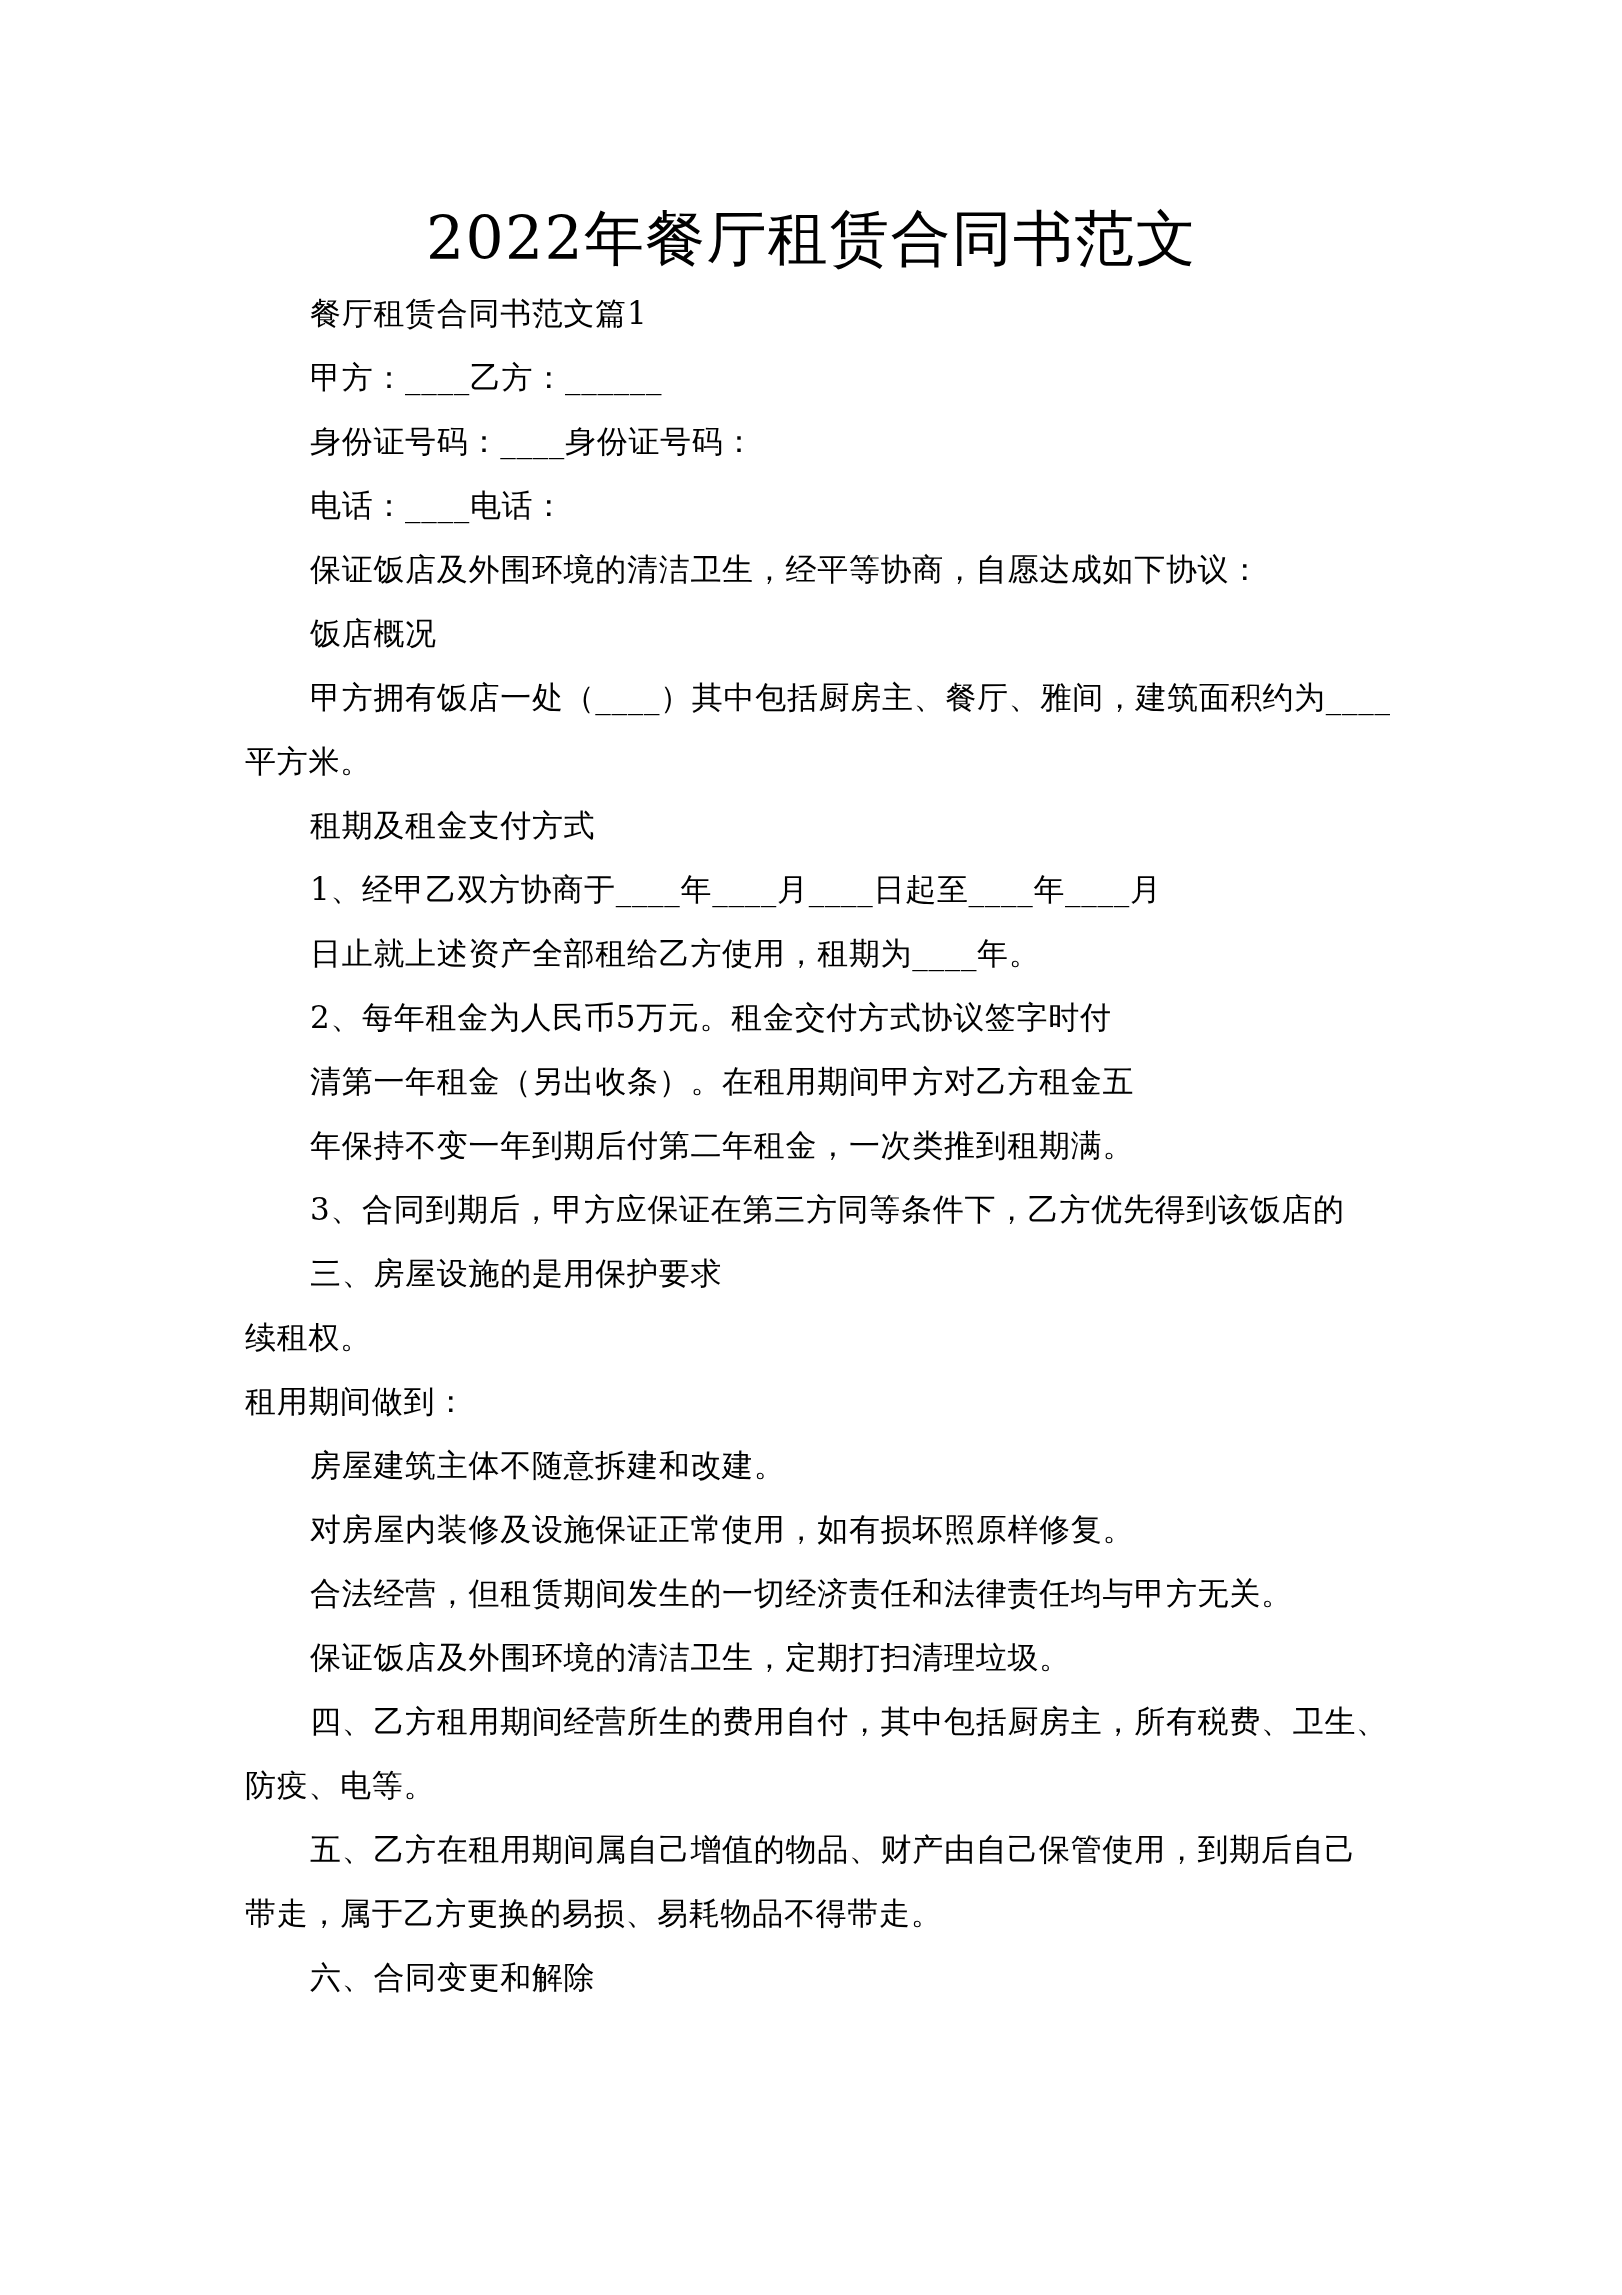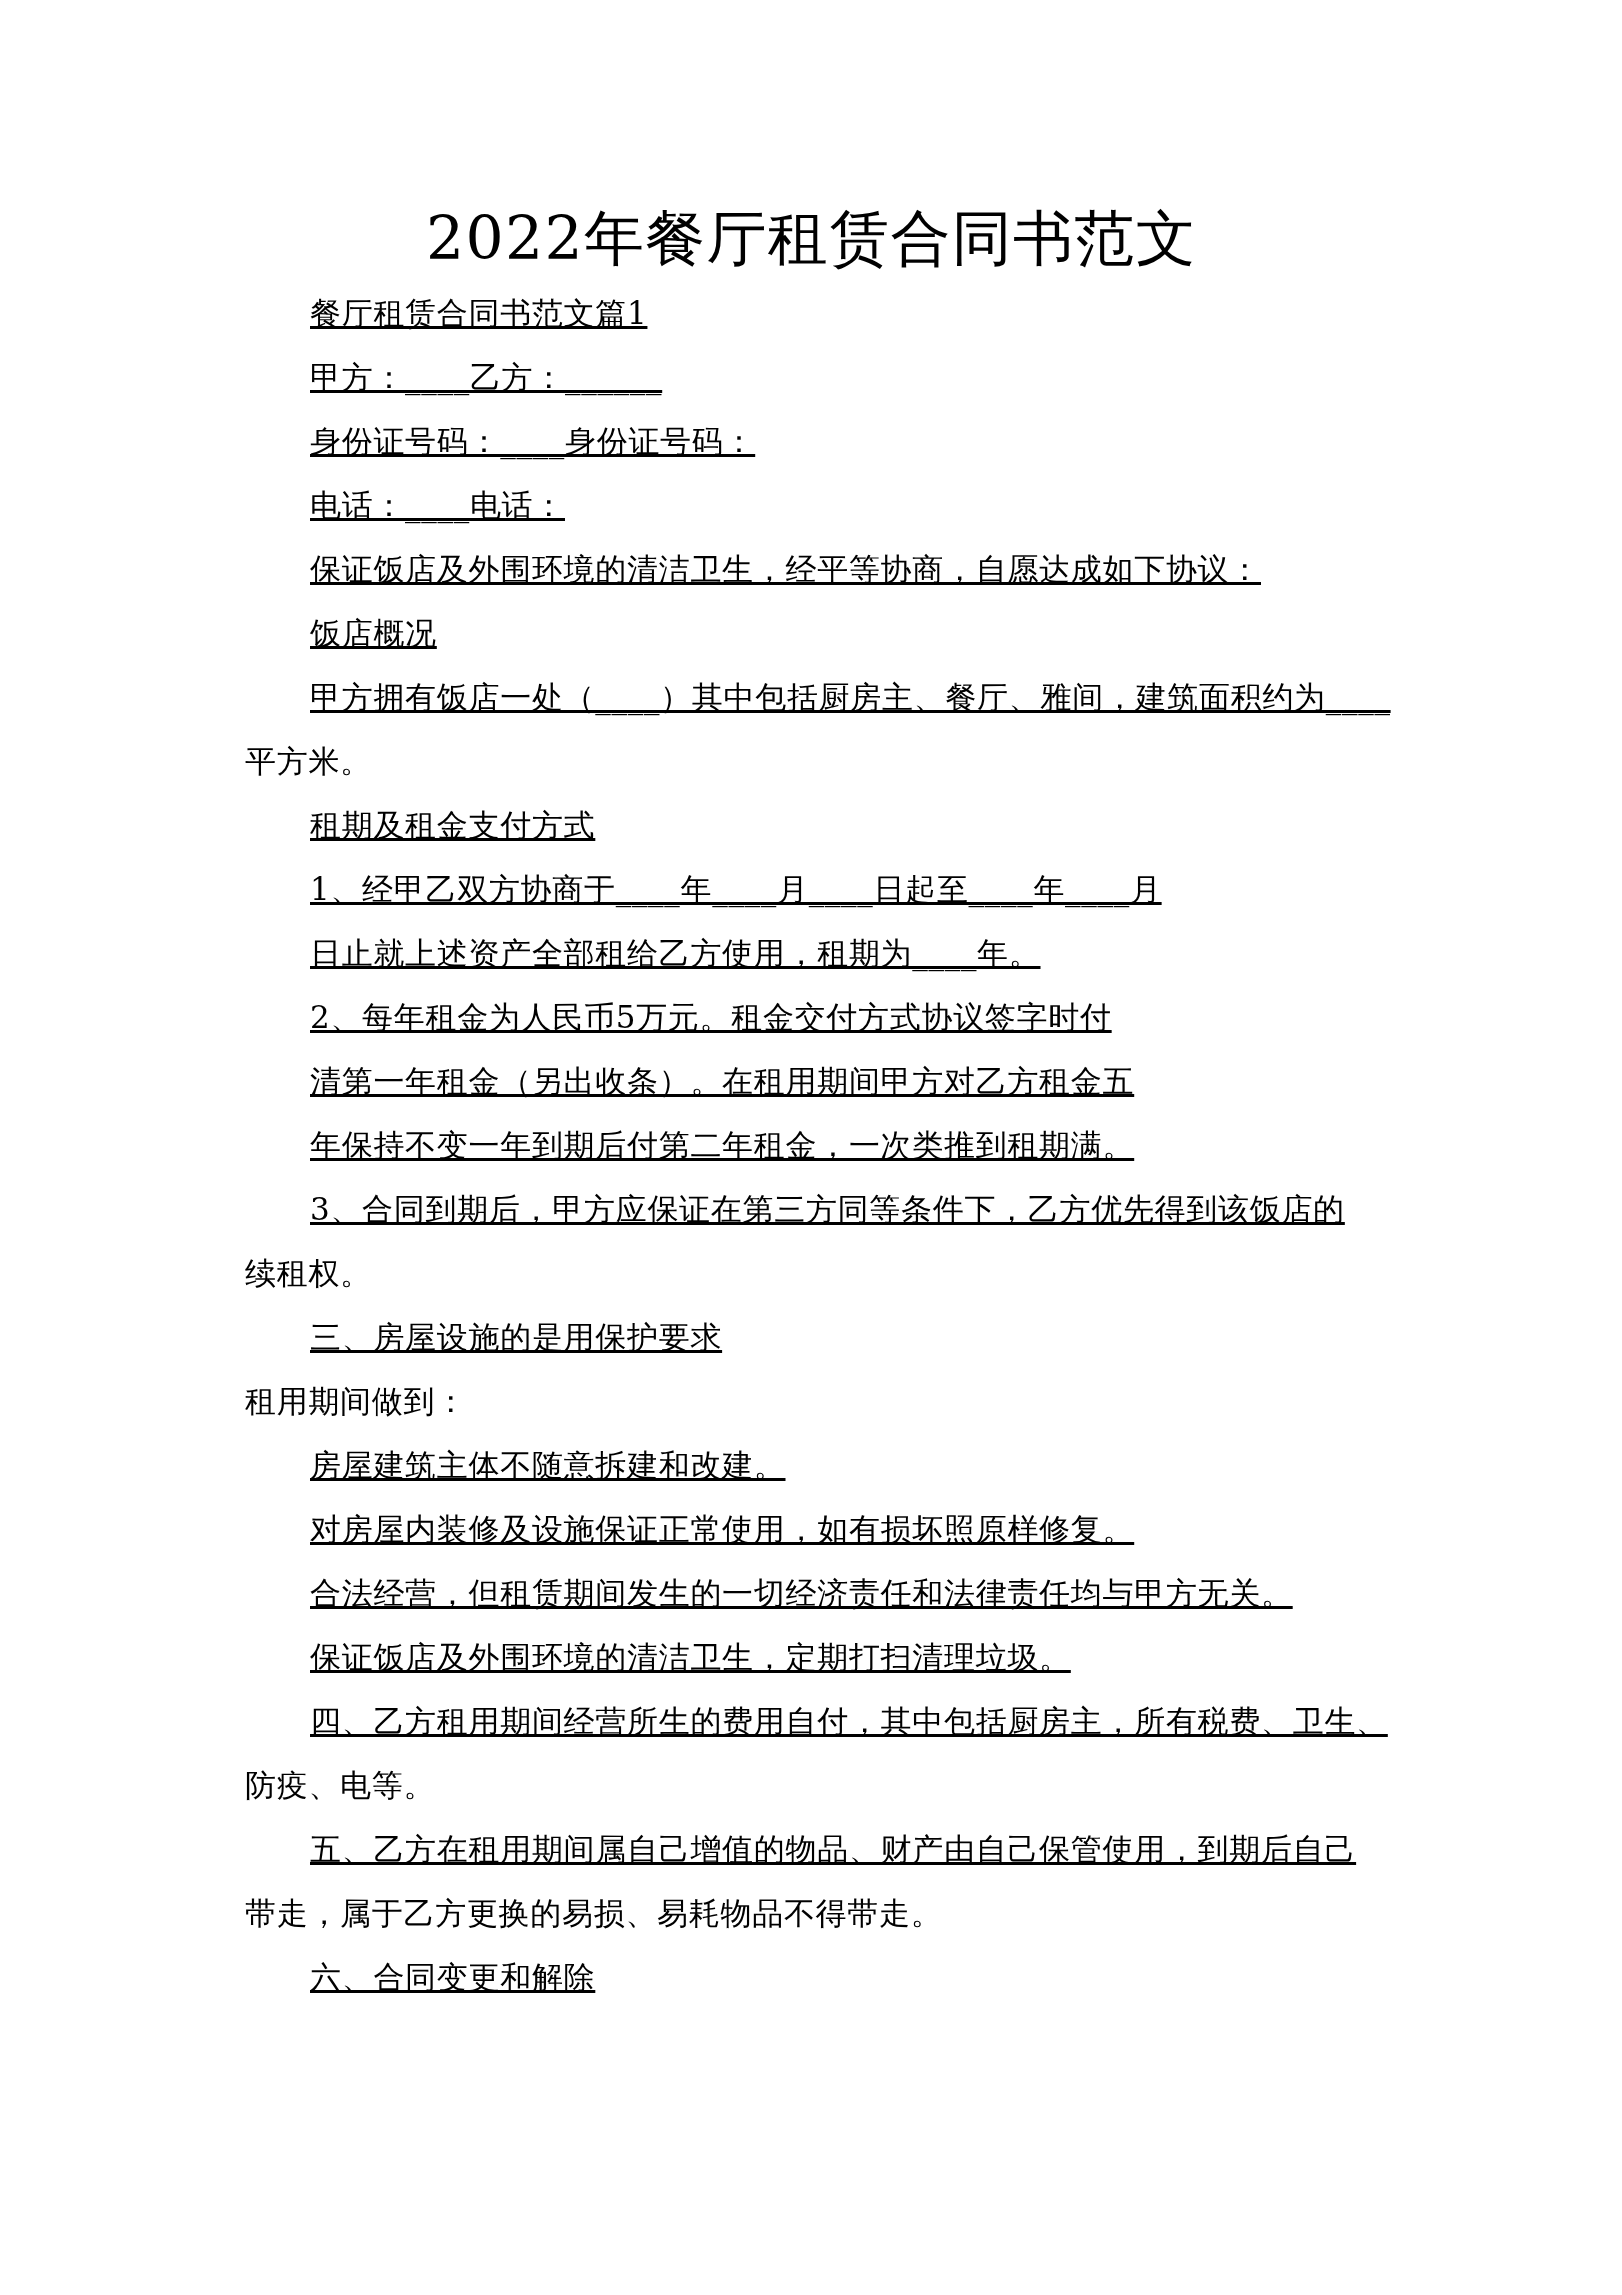--- a/index.html
+++ b/index.html
@@ -3,21 +3,21 @@
 <meta charset="utf-8">
 <style>
   html, body { margin: 0; padding: 0; background: #ffffff; }
   body { width: 1623px; height: 2295px; position: relative; overflow: hidden;
          font-family: "DejaVu Serif", "Liberation Serif", serif; color: #000; }
   .page { position: absolute; left: 0; top: 0; width: 1316px; height: 2295px; background: #fff; }
   .title { position: absolute; left: 0; width: 1623px; top: 196px; text-align: center;
            font-size: 60px; line-height: 85px; letter-spacing: 1.3px; }
   .body { position: absolute; left: 245px; top: 281px; width: 1139px; }
   .p { font-size: 31px; line-height: 64px; margin: 0; white-space: pre; letter-spacing: 0.7px; }
-  .indent { padding-left: 65px; text-decoration: underline; }
+  .indent { padding-left: 65px; }
 </style>
 </head>
 <body>
 
 <div class="page">
   <div class="title">2022年餐厅租赁合同书范文</div>
   <div class="body">
     <p class="p indent">餐厅租赁合同书范文篇1</p>
     <p class="p indent">甲方：____乙方：______</p>
     <p class="p indent">身份证号码：____身份证号码：</p>
@@ -26,22 +26,22 @@
     <p class="p indent">饭店概况</p>
     <p class="p indent">甲方拥有饭店一处（____）其中包括厨房主、餐厅、雅间，建筑面积约为____</p>
     <p class="p">平方米。</p>
     <p class="p indent">租期及租金支付方式</p>
     <p class="p indent">1、经甲乙双方协商于____年____月____日起至____年____月</p>
     <p class="p indent">日止就上述资产全部租给乙方使用，租期为____年。</p>
     <p class="p indent">2、每年租金为人民币5万元。租金交付方式协议签字时付</p>
     <p class="p indent">清第一年租金（另出收条）。在租用期间甲方对乙方租金五</p>
     <p class="p indent">年保持不变一年到期后付第二年租金，一次类推到租期满。</p>
     <p class="p indent">3、合同到期后，甲方应保证在第三方同等条件下，乙方优先得到该饭店的</p>
+    <p class="p indent">三、房屋设施的是用保护要求</p>
     <p class="p">续租权。</p>
-    <p class="p indent">三、房屋设施的是用保护要求</p>
     <p class="p">租用期间做到：</p>
     <p class="p indent">房屋建筑主体不随意拆建和改建。</p>
     <p class="p indent">对房屋内装修及设施保证正常使用，如有损坏照原样修复。</p>
     <p class="p indent">合法经营，但租赁期间发生的一切经济责任和法律责任均与甲方无关。</p>
     <p class="p indent">保证饭店及外围环境的清洁卫生，定期打扫清理垃圾。</p>
     <p class="p indent">四、乙方租用期间经营所生的费用自付，其中包括厨房主，所有税费、卫生、</p>
     <p class="p">防疫、电等。</p>
     <p class="p indent">五、乙方在租用期间属自己增值的物品、财产由自己保管使用，到期后自己</p>
     <p class="p">带走，属于乙方更换的易损、易耗物品不得带走。</p>
     <p class="p indent">六、合同变更和解除</p>

